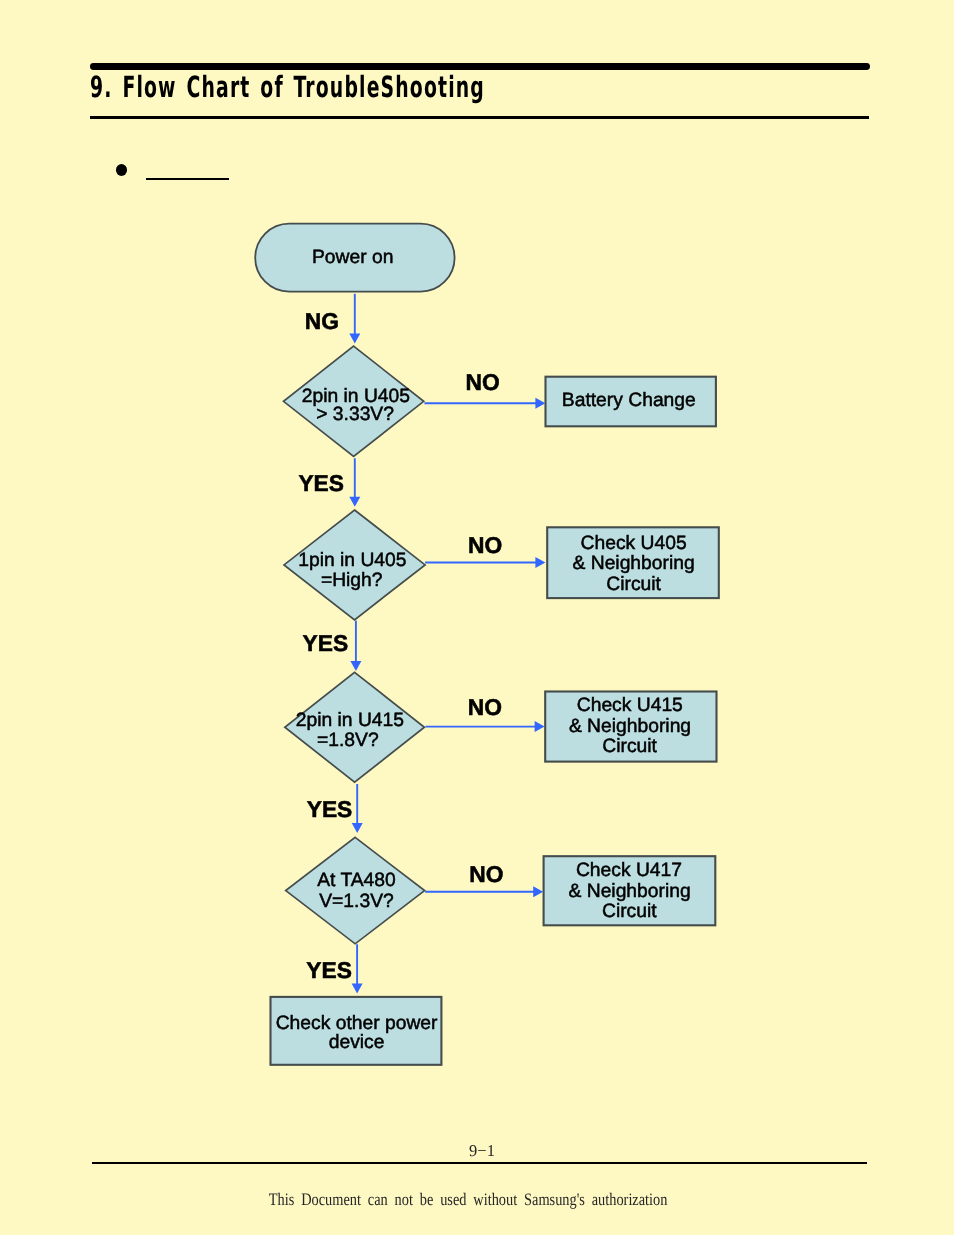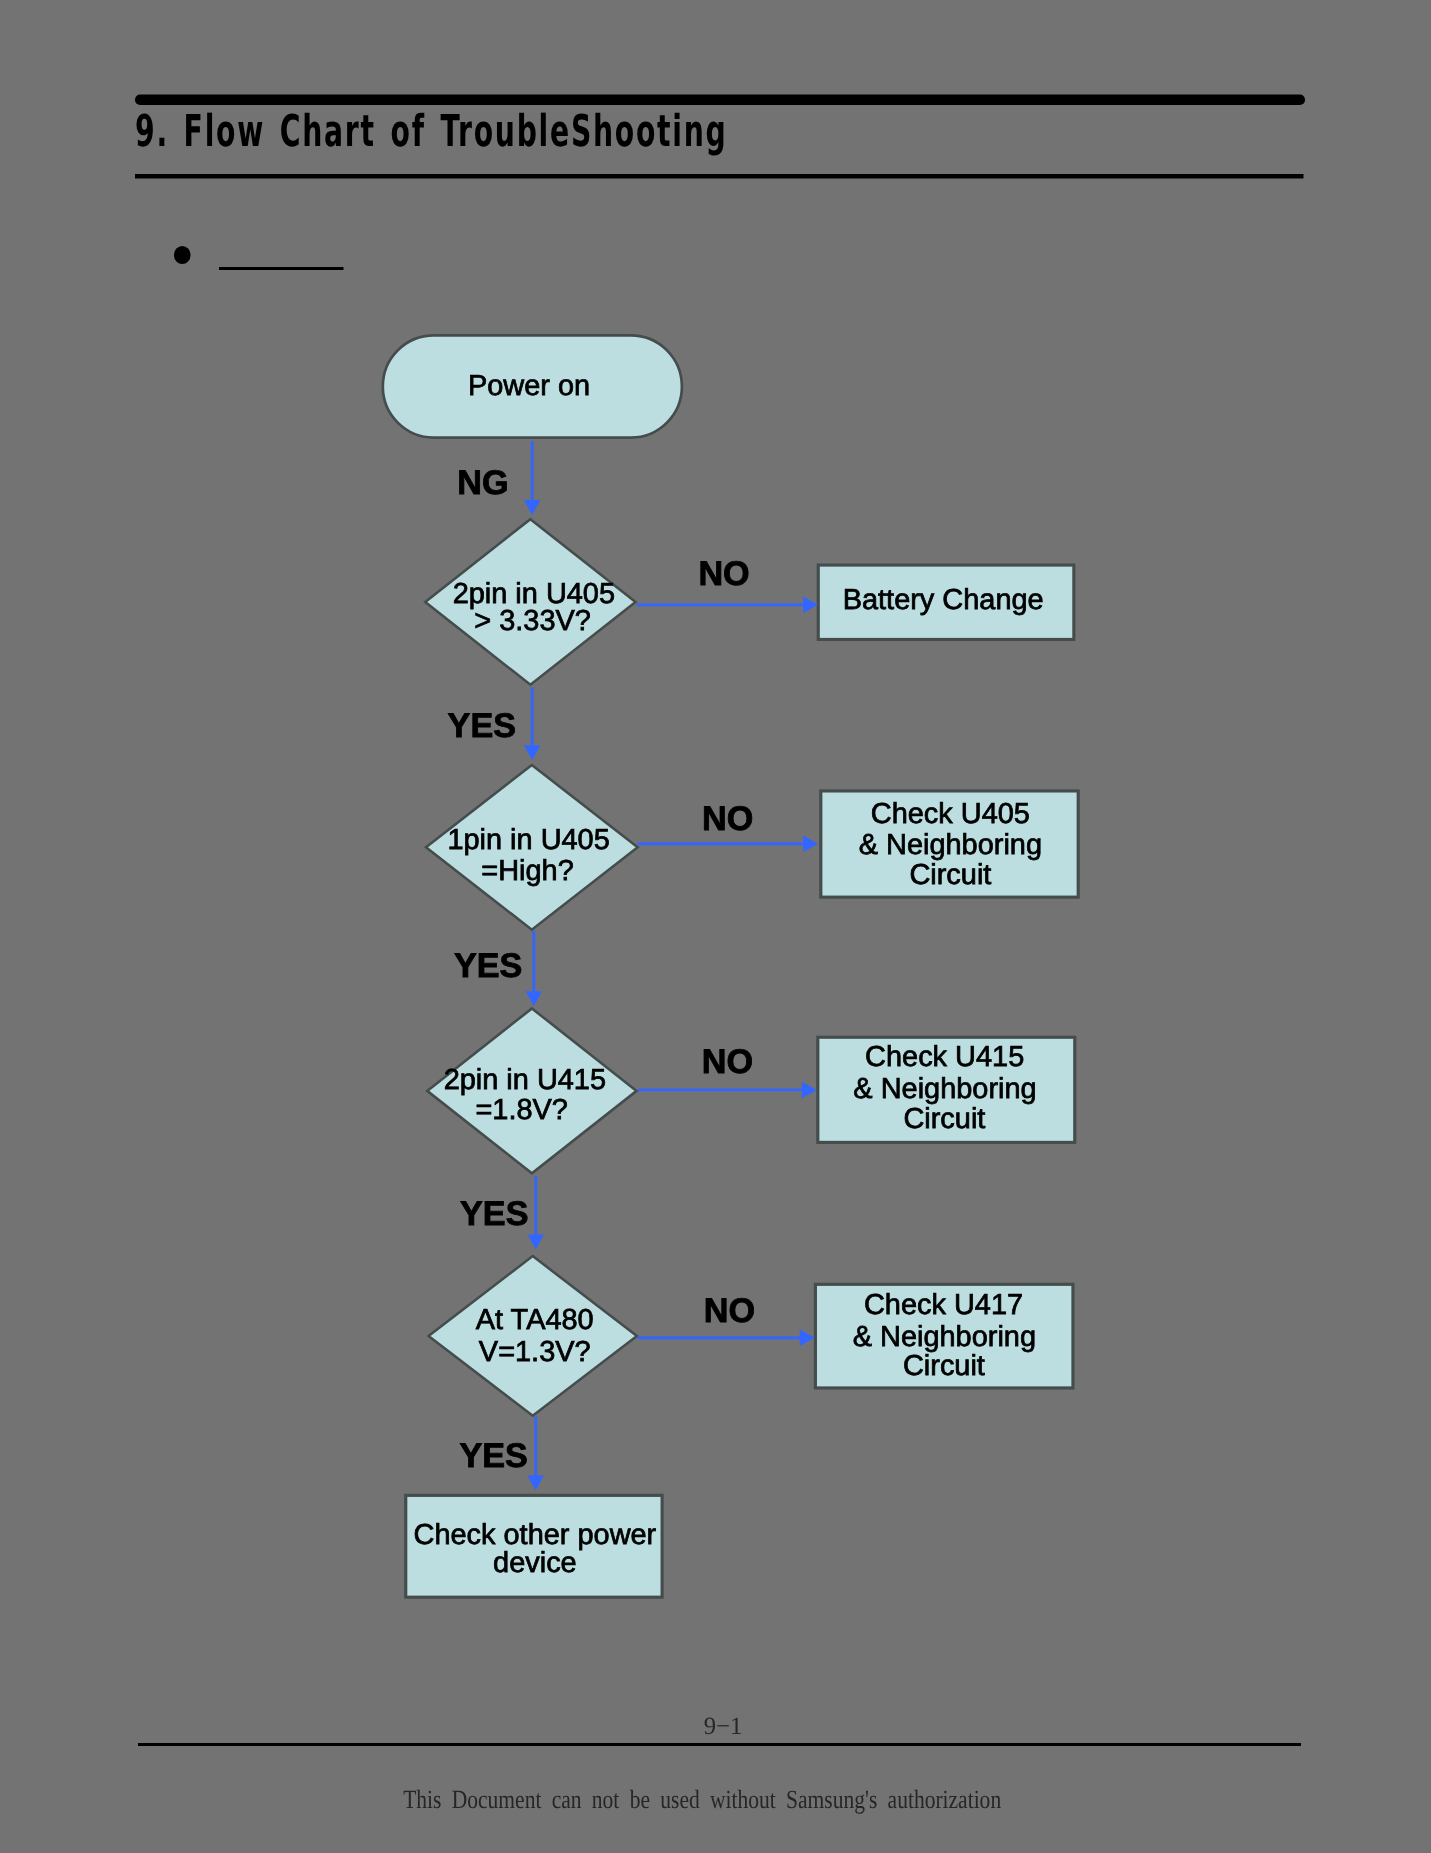--- a/index.html
+++ b/index.html
@@ -1,18 +1,18 @@
 <!DOCTYPE html>
 <html><head>
 <meta charset="utf-8">
 <style>
   html,body{margin:0;padding:0;}
   body{width:954px;height:1235px;background:#ffffff;font-family:"Liberation Sans",sans-serif;overflow:hidden;
         -webkit-font-smoothing:antialiased;text-rendering:geometricPrecision;}
-  .page{position:relative;width:954px;height:1235px;background:#737373;}
+  .page{position:relative;width:954px;height:1235px;background:#fef9c3;}
   .title,.pagenum,.footnote,svg.flow{will-change:opacity;}
   .hdr-rule-top{position:absolute;left:90px;top:63.0px;width:779.5px;height:6.6px;background:#000;border-radius:3.4px;}
   .hdr-rule-bot{position:absolute;left:90px;top:116.1px;width:778.5px;height:2.5px;background:#000;}
   .title{position:absolute;left:89.5px;top:70px;white-space:nowrap;color:#000;font-weight:bold;
          font-family:"DejaVu Sans Condensed","DejaVu Sans",sans-serif;font-size:29.3px;
          transform-origin:left top;transform:scaleX(0.715);letter-spacing:1.6px;word-spacing:3px;}
   .bullet{position:absolute;left:116.2px;top:164.3px;width:11.2px;height:11.6px;background:#000;border-radius:50%;}
   .bullet-line{position:absolute;left:145.5px;top:178px;width:83px;height:1.6px;background:#000;}
   .foot-rule{position:absolute;left:91.5px;top:1161.9px;width:775.2px;height:2.3px;background:#000;}
   .pagenum{position:absolute;left:5px;top:1141px;width:954px;text-align:center;

